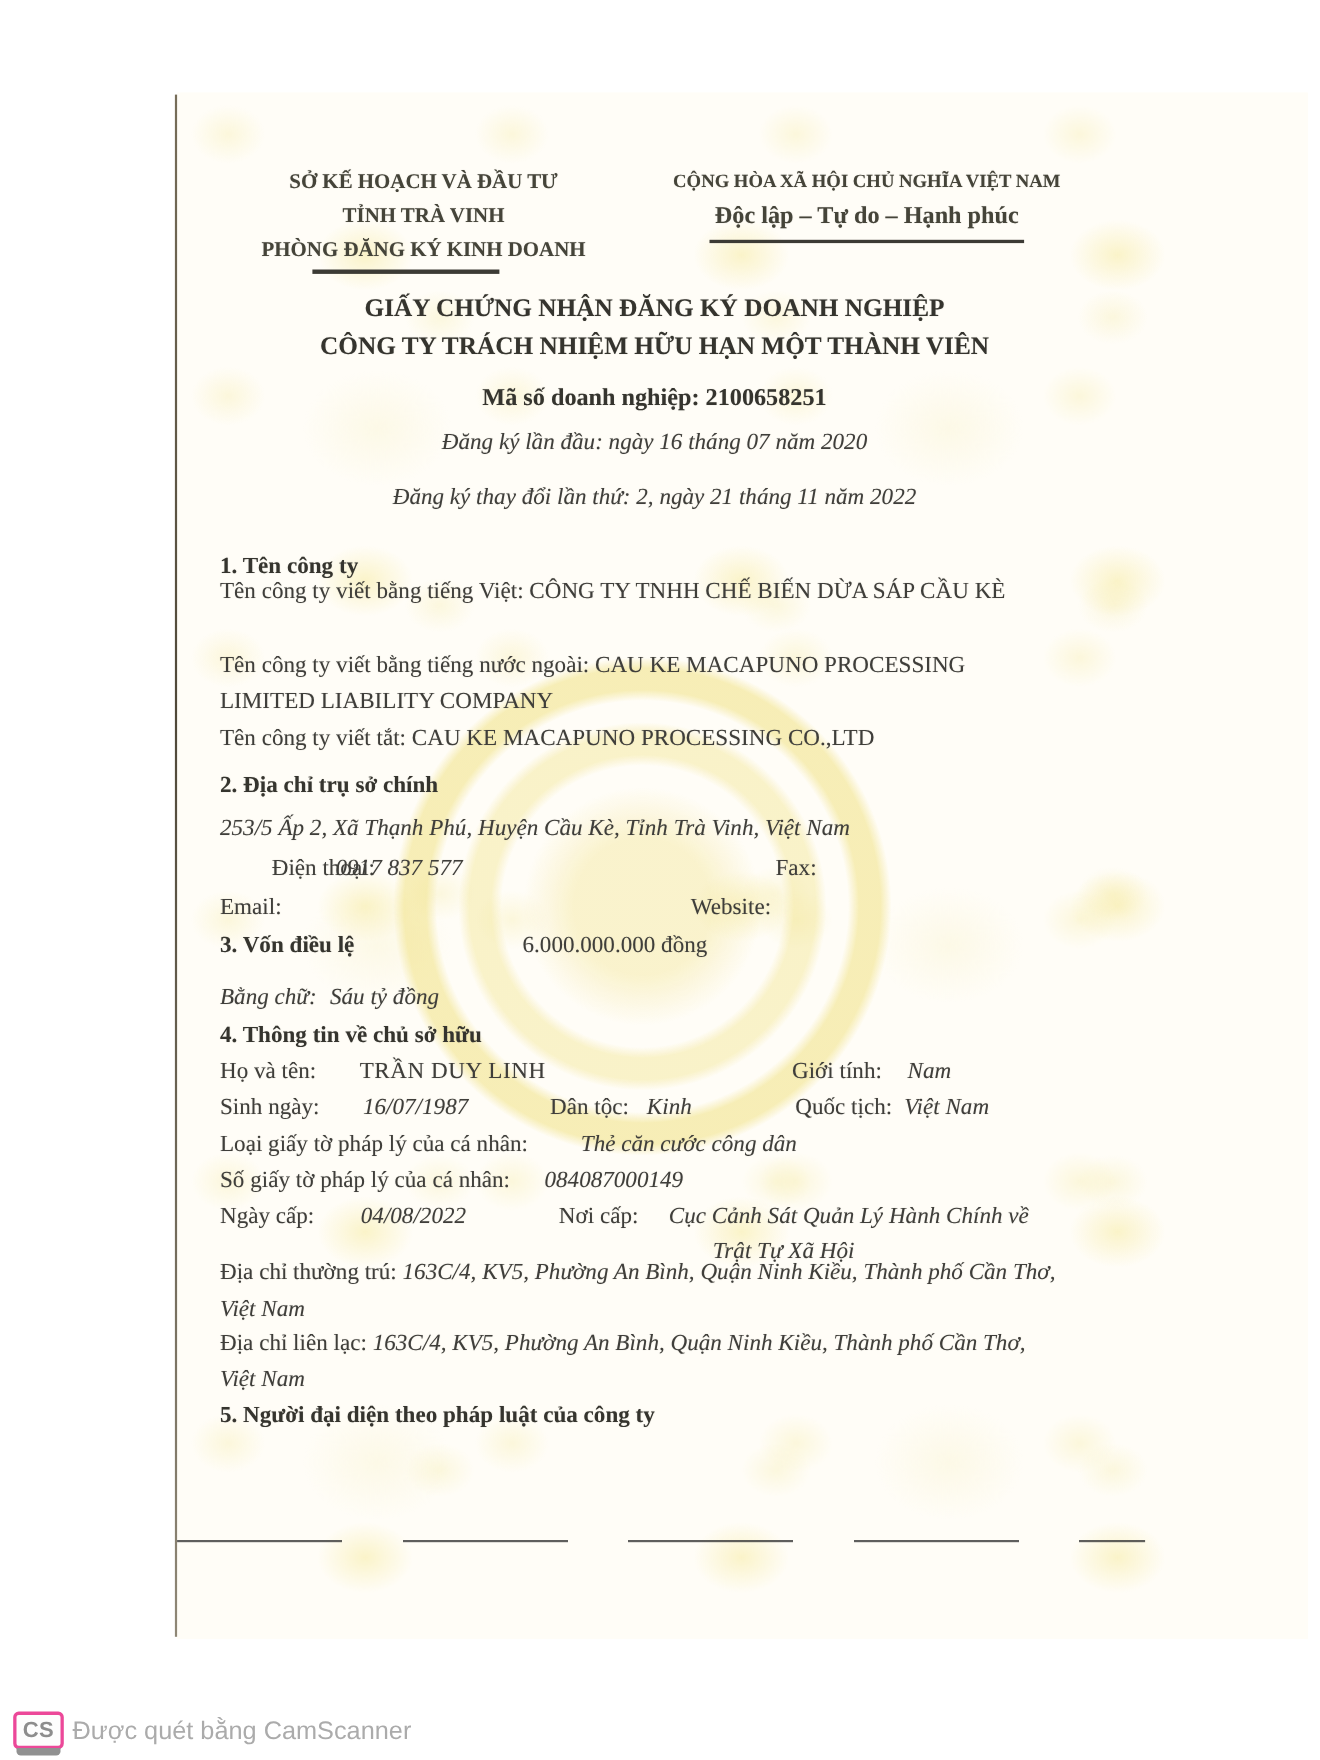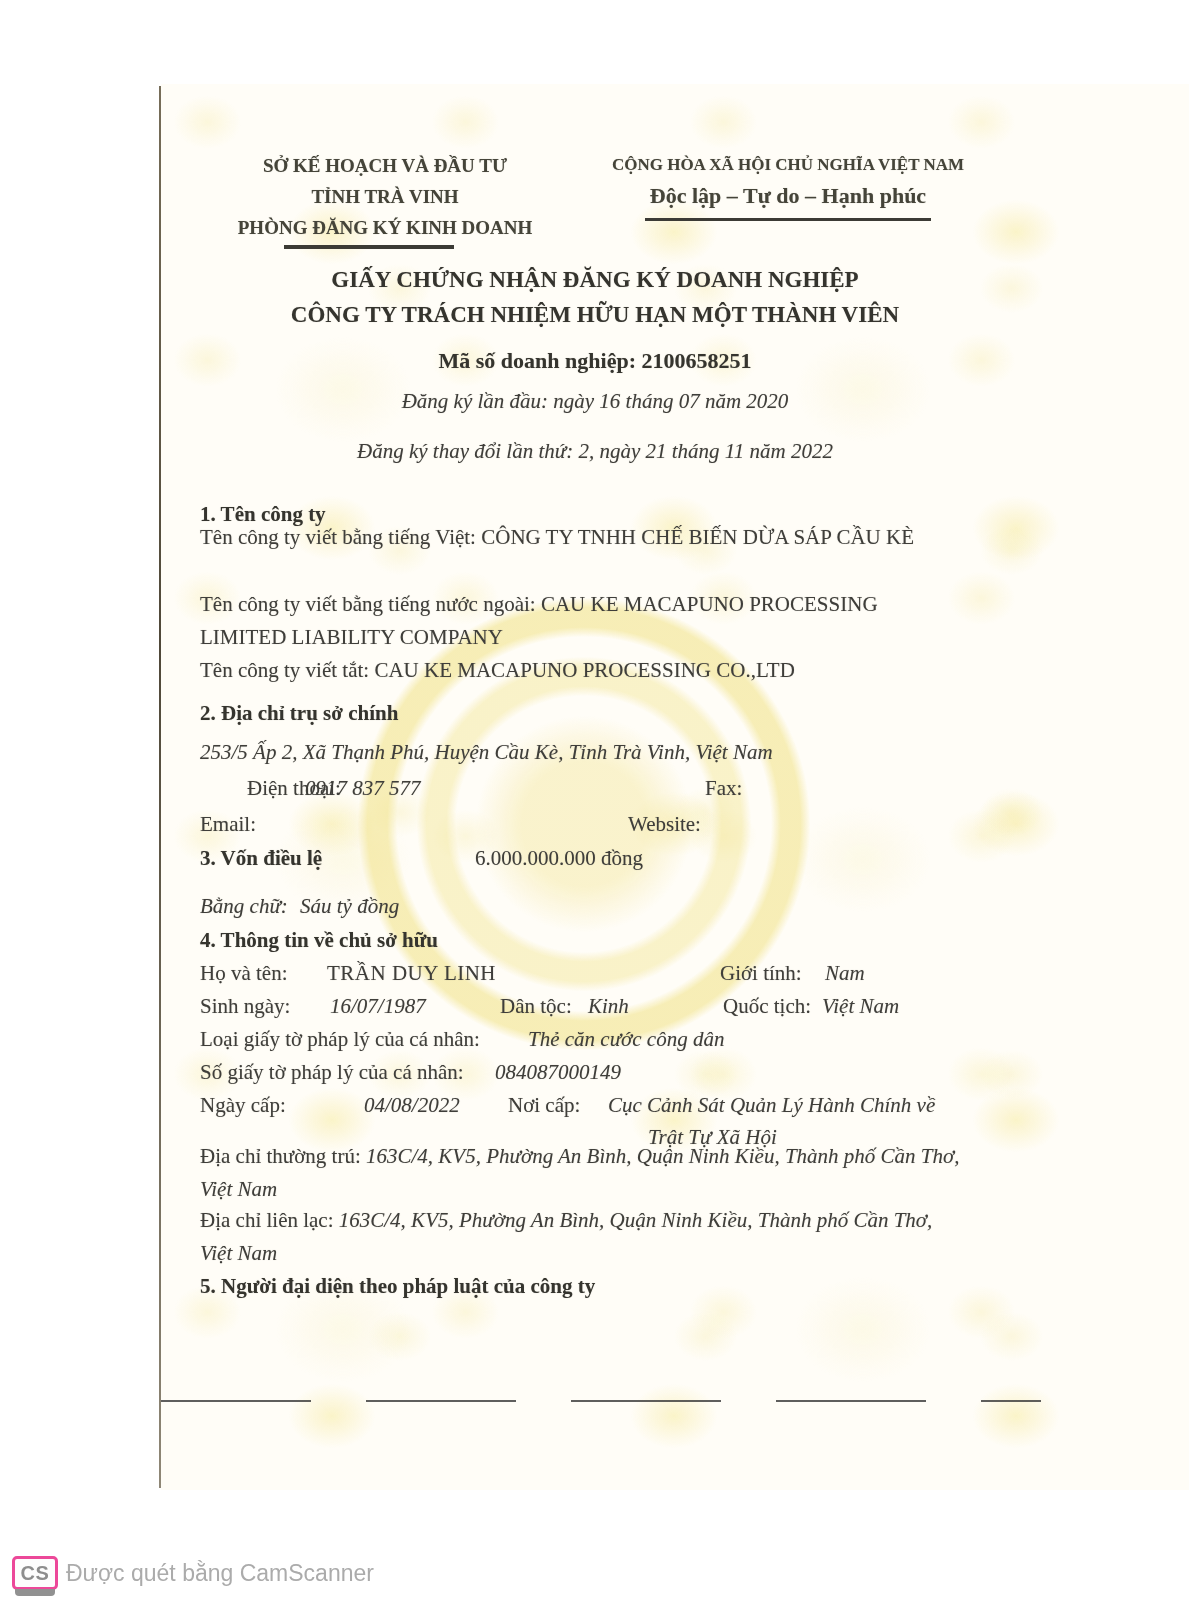--- a/index.html
+++ b/index.html
@@ -133,21 +133,21 @@
     <span class="ln it soft" style="left:528px;top:1023px;">Thẻ căn cước công dân</span>
   </div>
 
   <div>
     <span class="ln soft" style="left:200px;top:1056px;">Số giấy tờ pháp lý của cá nhân:</span>
     <span class="ln it soft" style="left:495px;top:1056px;">084087000149</span>
   </div>
 
   <div>
     <span class="ln soft" style="left:200px;top:1089px;">Ngày cấp:</span>
-    <span class="ln it soft" style="left:328px;top:1089px;margin-left:36px;">04/08/2022</span>
+    <span class="ln it soft" style="left:328px;top:1089px;">04/08/2022</span>
     <span class="ln soft" style="left:508px;top:1089px;">Nơi cấp:</span>
     <span class="ln it soft" style="left:608px;top:1089px;font-style:italic;">Cục Cảnh Sát Quản Lý Hành Chính về</span>
     <span class="ln it soft" style="left:648px;top:1121px;">Trật Tự Xã Hội</span>
   </div>
 
   <p class="para soft" style="left:200px;top:1140px;width:768px;margin:0;">
     <span>Địa chỉ thường trú:</span>
     <span class="it">163C/4, KV5, Phường An Bình, Quận Ninh Kiều, Thành phố Cần Thơ, Việt Nam</span>
   </p>
 

